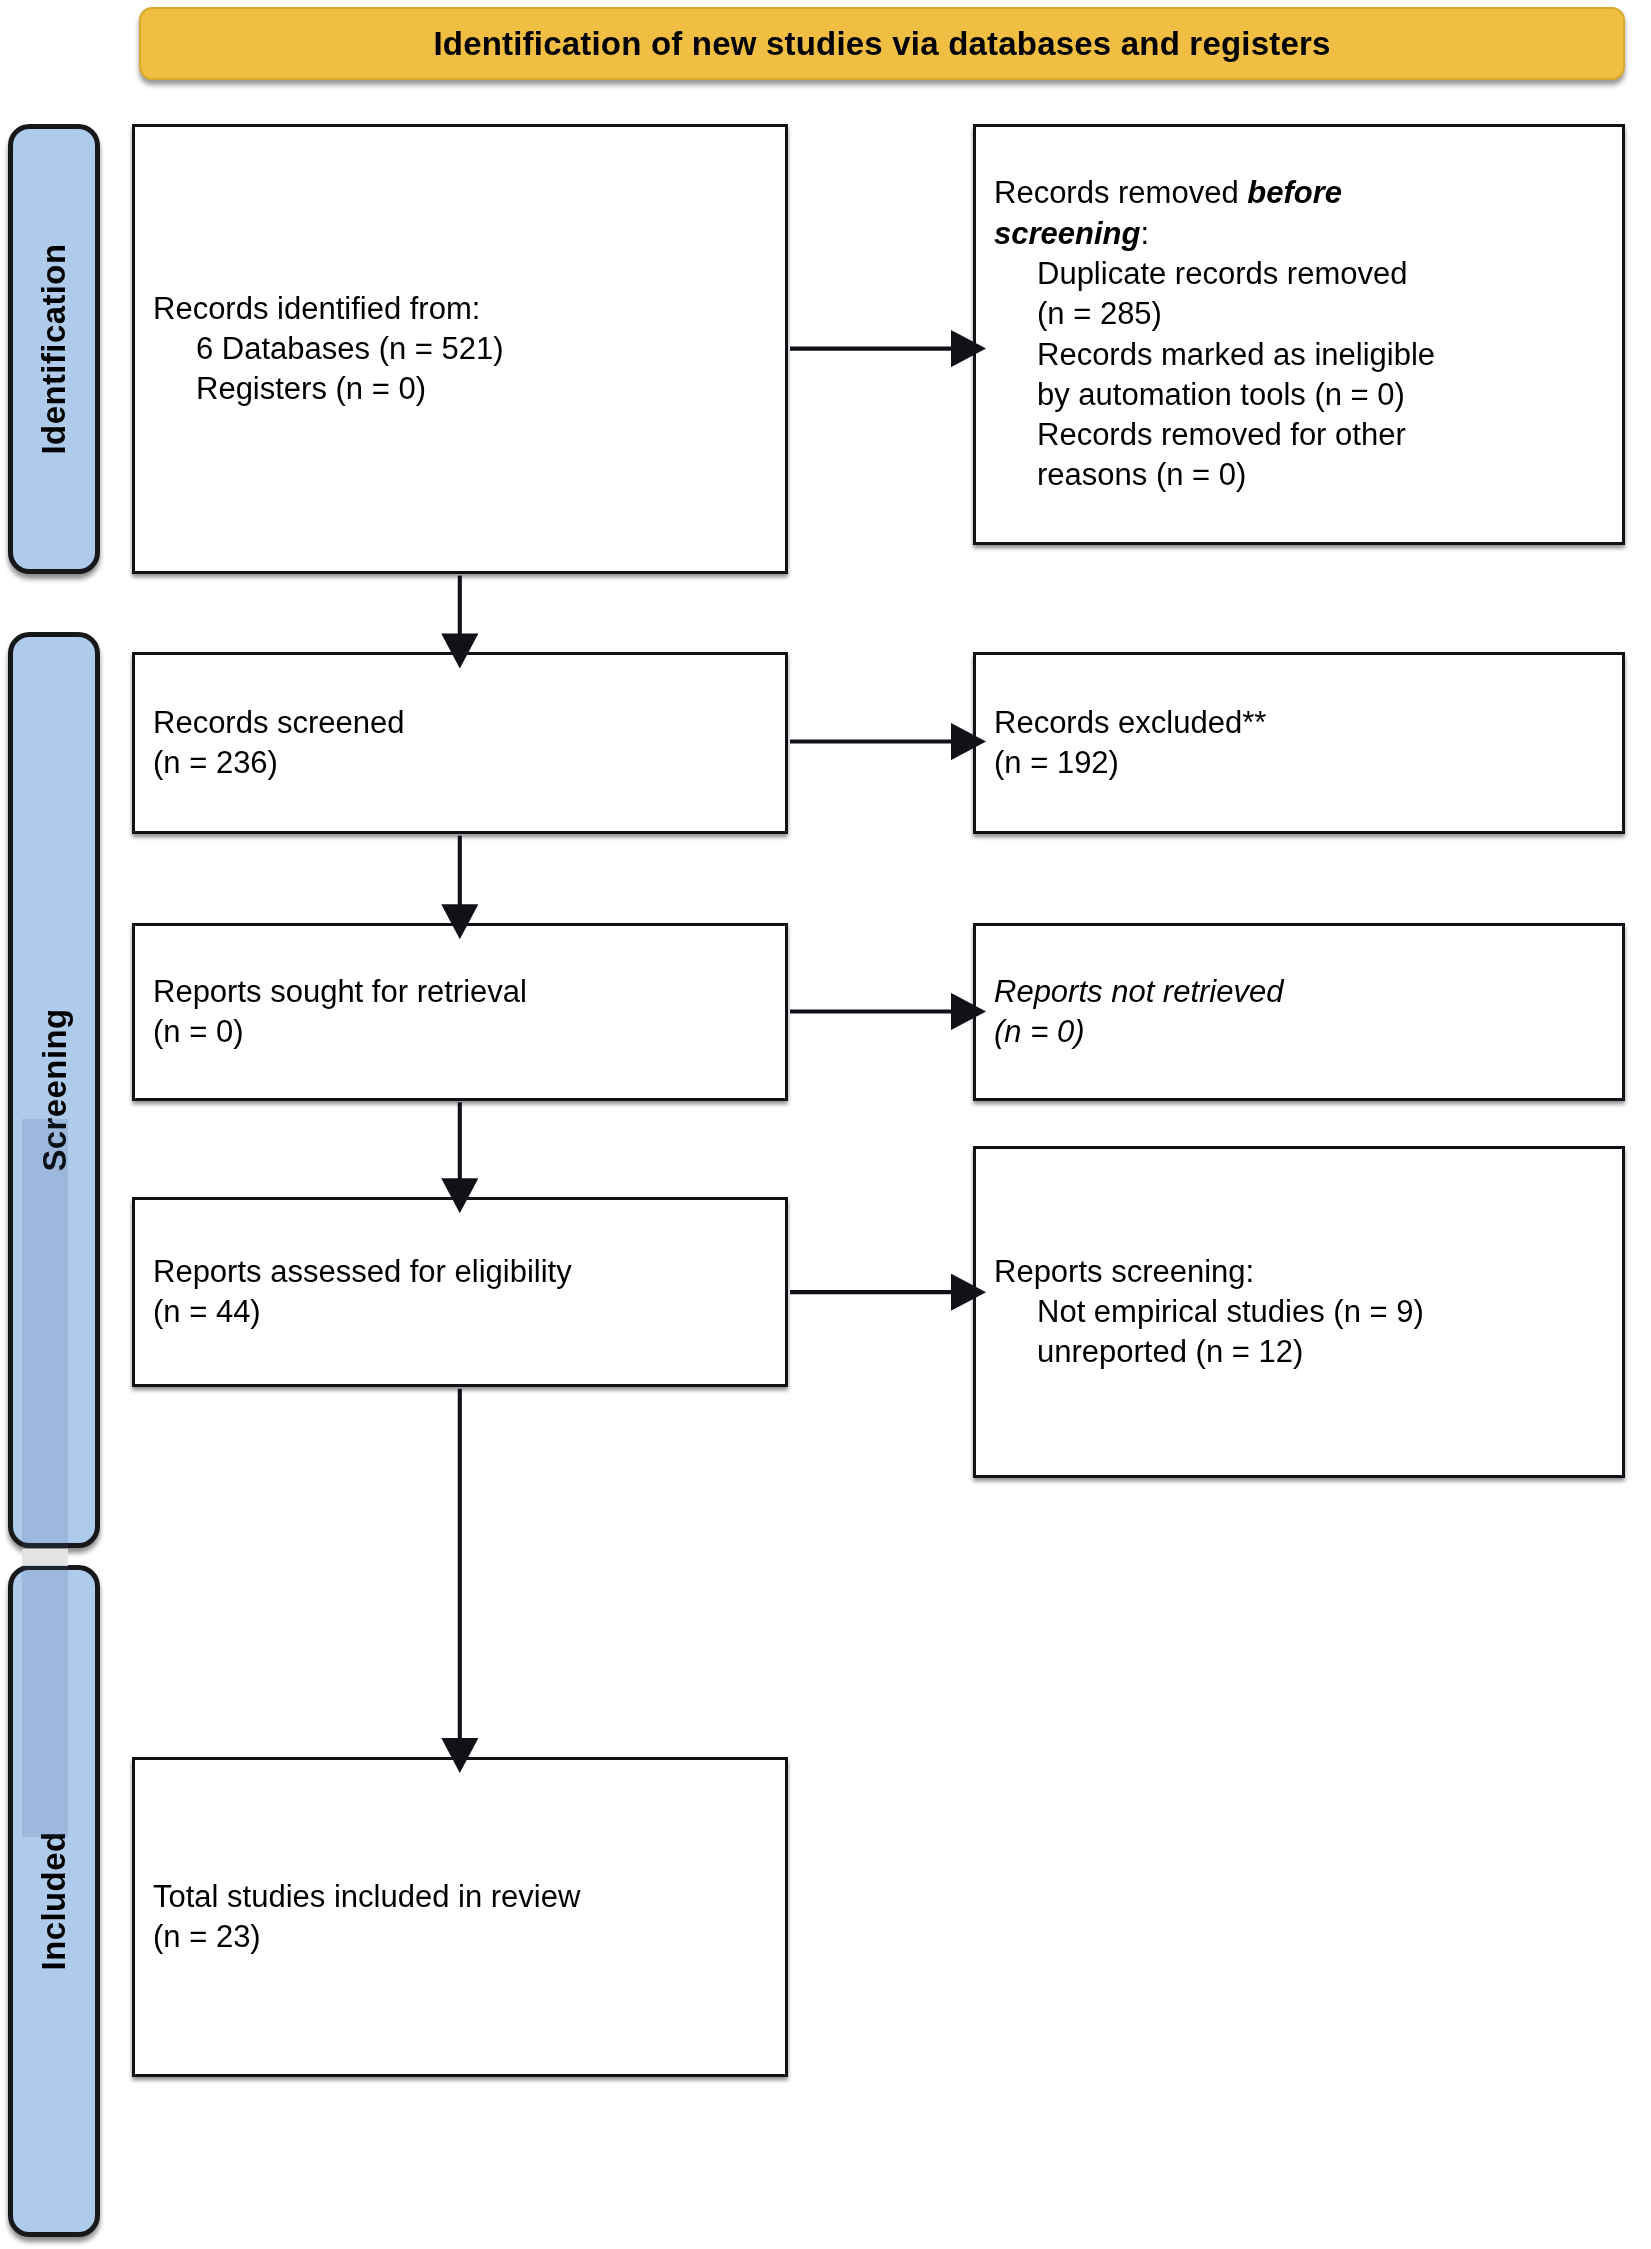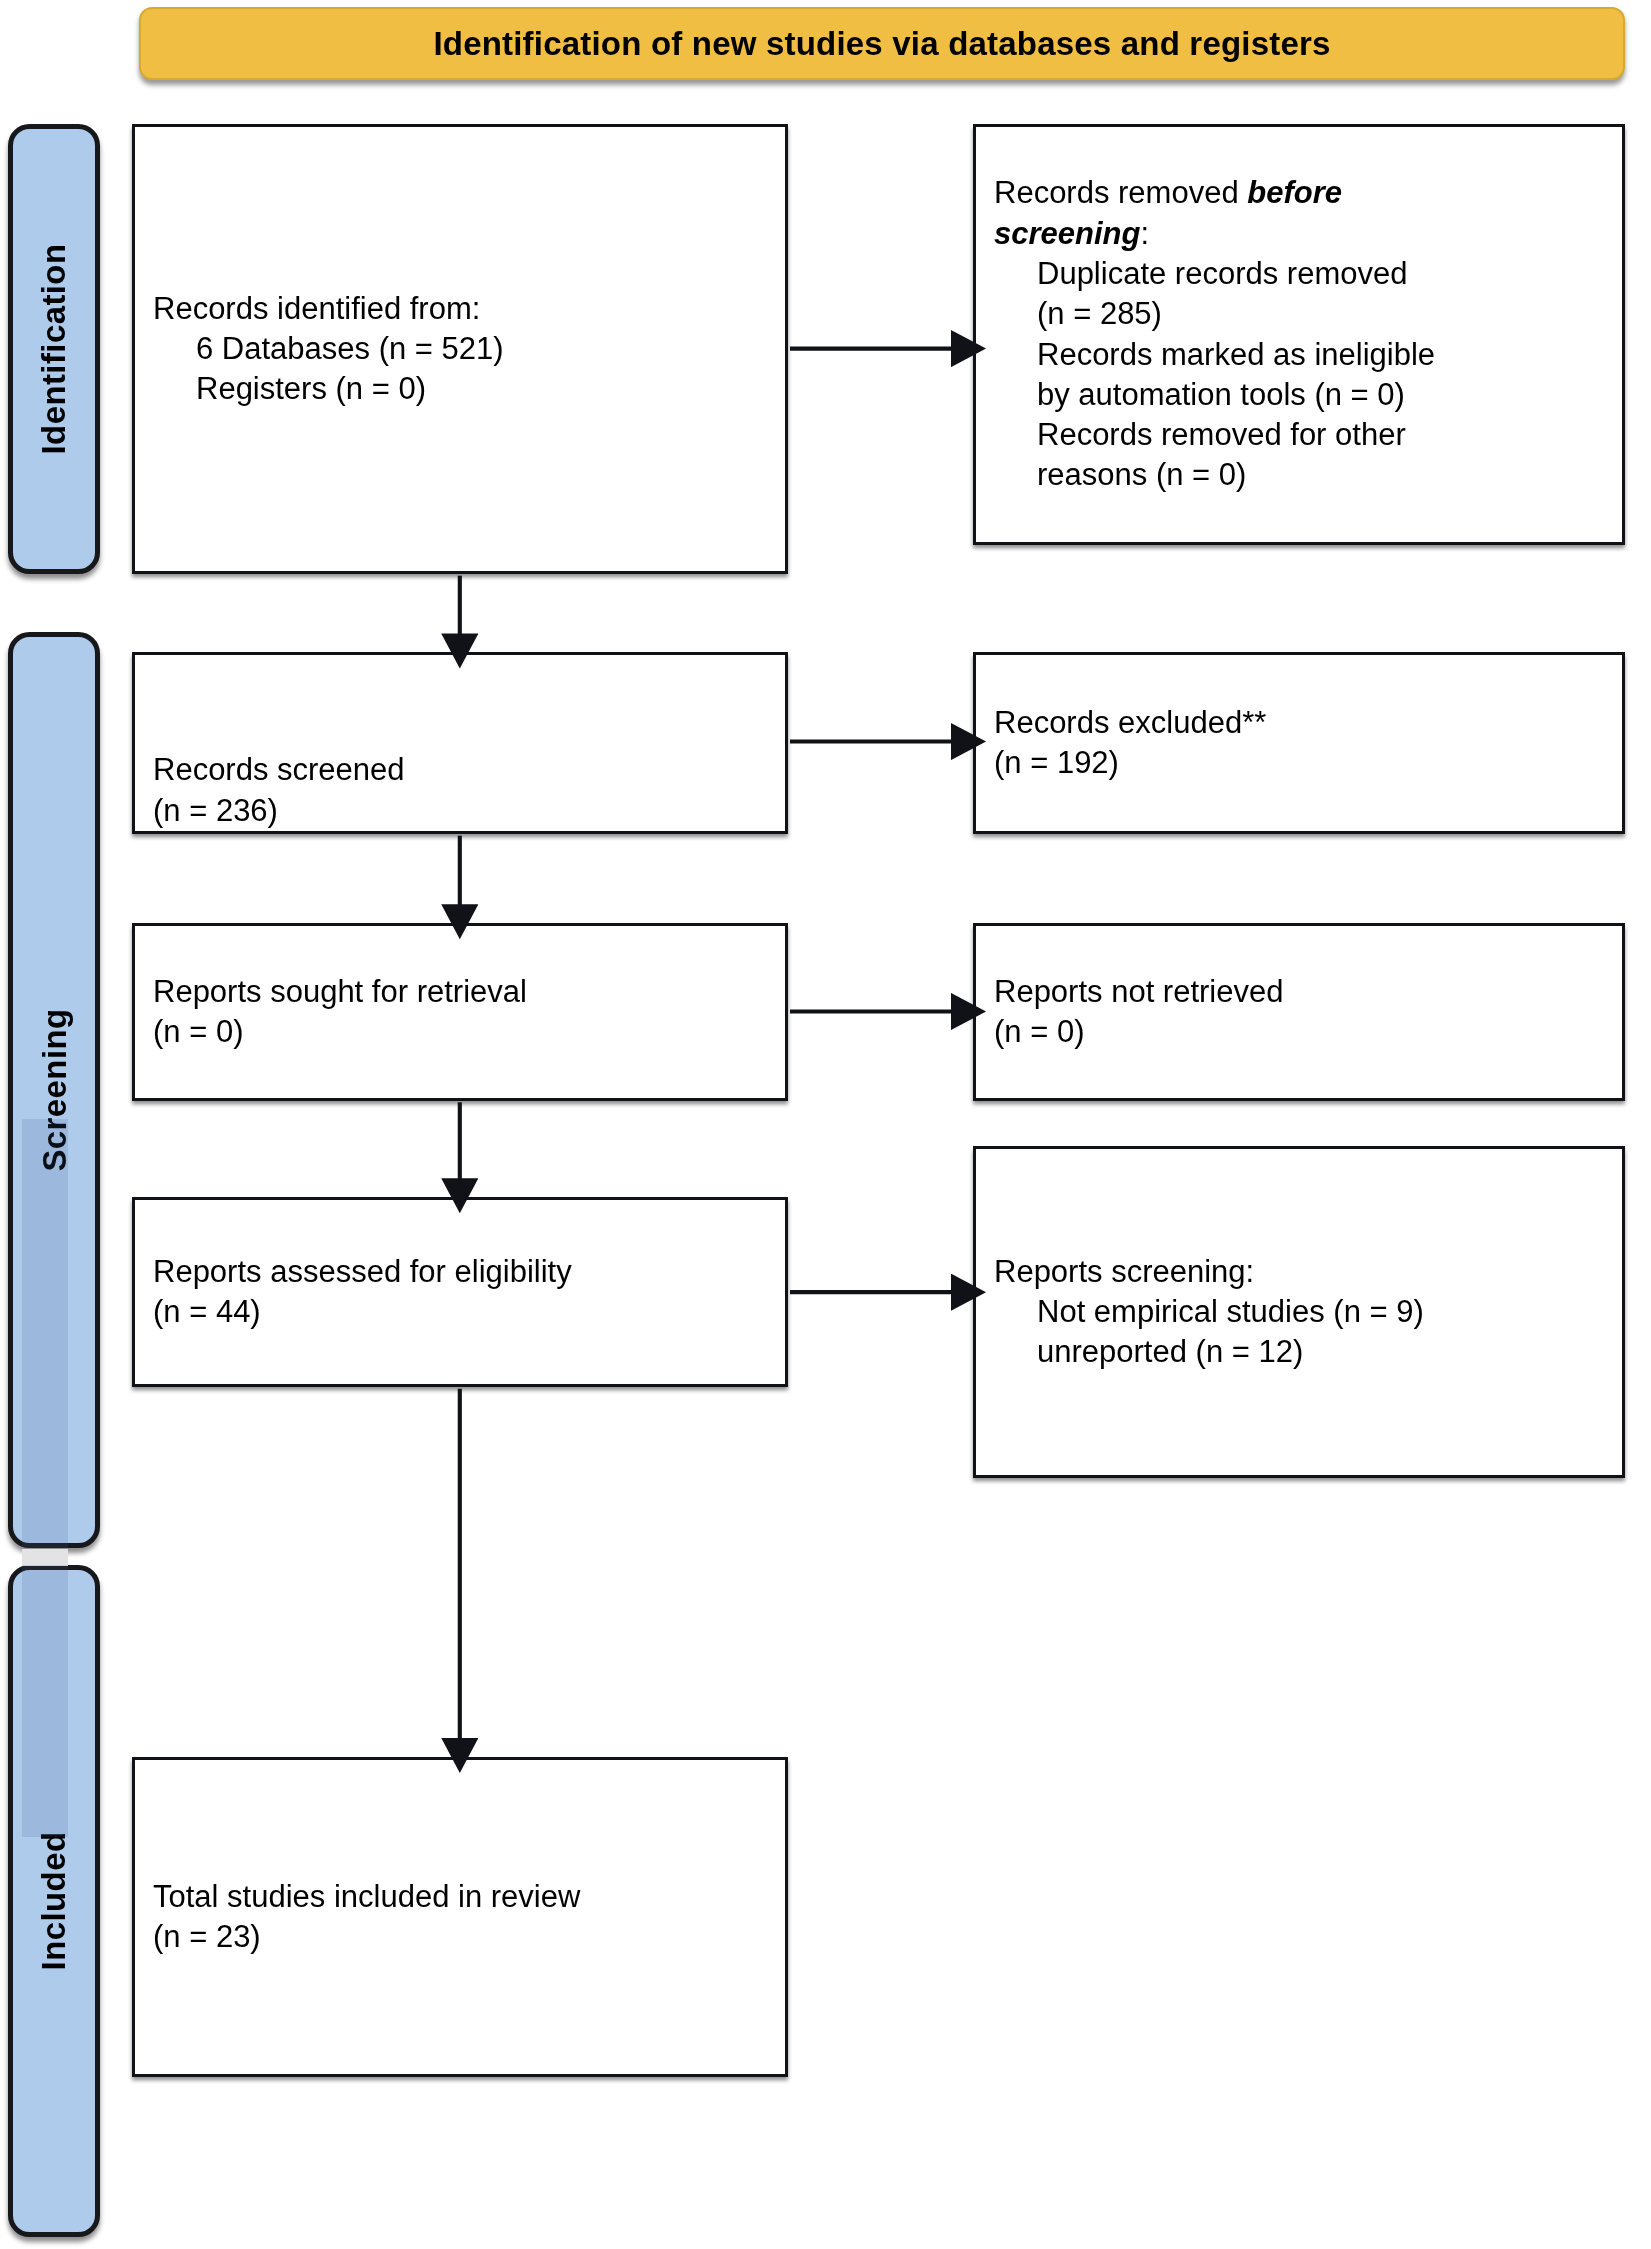--- a/index.html
+++ b/index.html
@@ -94,29 +94,29 @@
     padding:0 18px;
     font-size:31px;
     line-height:1.30;
     color:#000;
   }
   .ind{ display:block; padding-left:43px; }
   .ital{ font-style:italic;font-weight:bold; }
 
   
   #box-identified       { left:132px; top:124px;  width:656px; height:450px;justify-content:flex-end; }
-  #box-screened         { left:132px; top:652px;  width:656px; height:182px;align-items:flex-end; }
+  #box-screened         { left:132px; top:652px;  width:656px; height:182px; }
   #box-sought           { left:132px; top:923px; width:656px; height:178px; }
   #box-assessed         { left:132px; top:1197px; width:656px; height:190px; }
   #box-included-total   { left:132px; top:1757px; width:656px; height:320px; }
 
   
   #box-removed-before   { left:973px; top:124px;  width:652px; height:421px; }
   #box-records-excluded { left:973px; top:652px;  width:652px; height:182px; }
-  #box-not-retrieved    { left:973px; top:923px; width:652px; height:178px; }
+  #box-not-retrieved    { left:973px; top:923px; width:652px; height:178px;font-style:italic; }
   #box-reports-excluded { left:973px; top:1146px; width:652px; height:332px; }
 
   
   #arrows{
     position:absolute;
     left:0; top:0;
     width:1651px; height:2250px;
     pointer-events:none;
   }
 </style>

